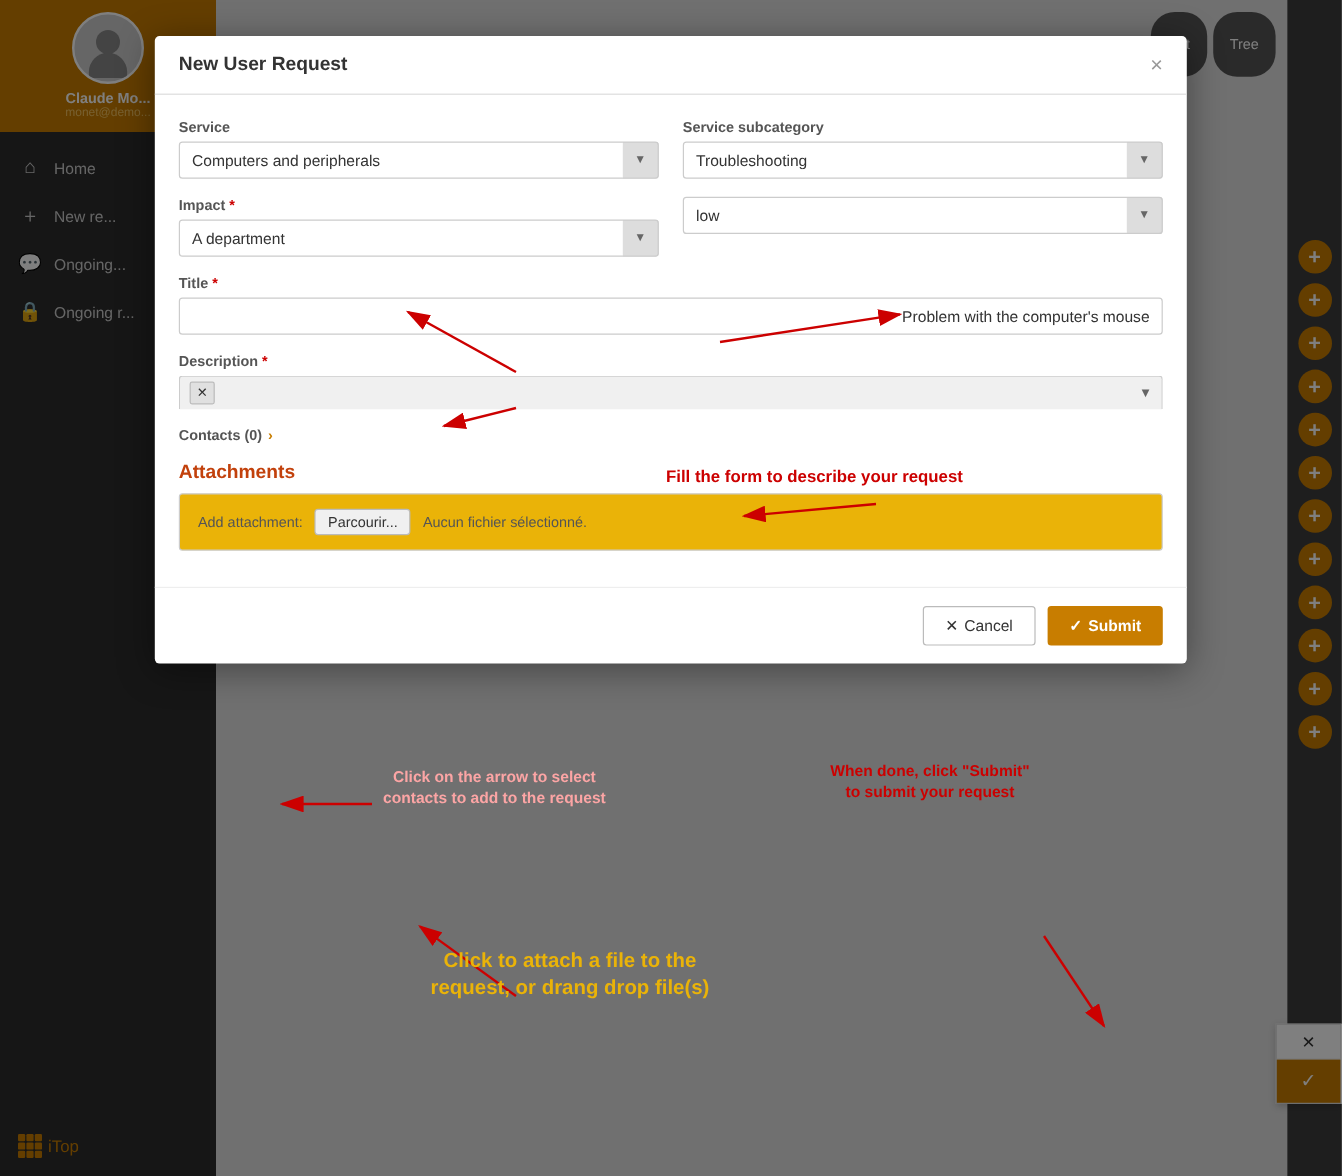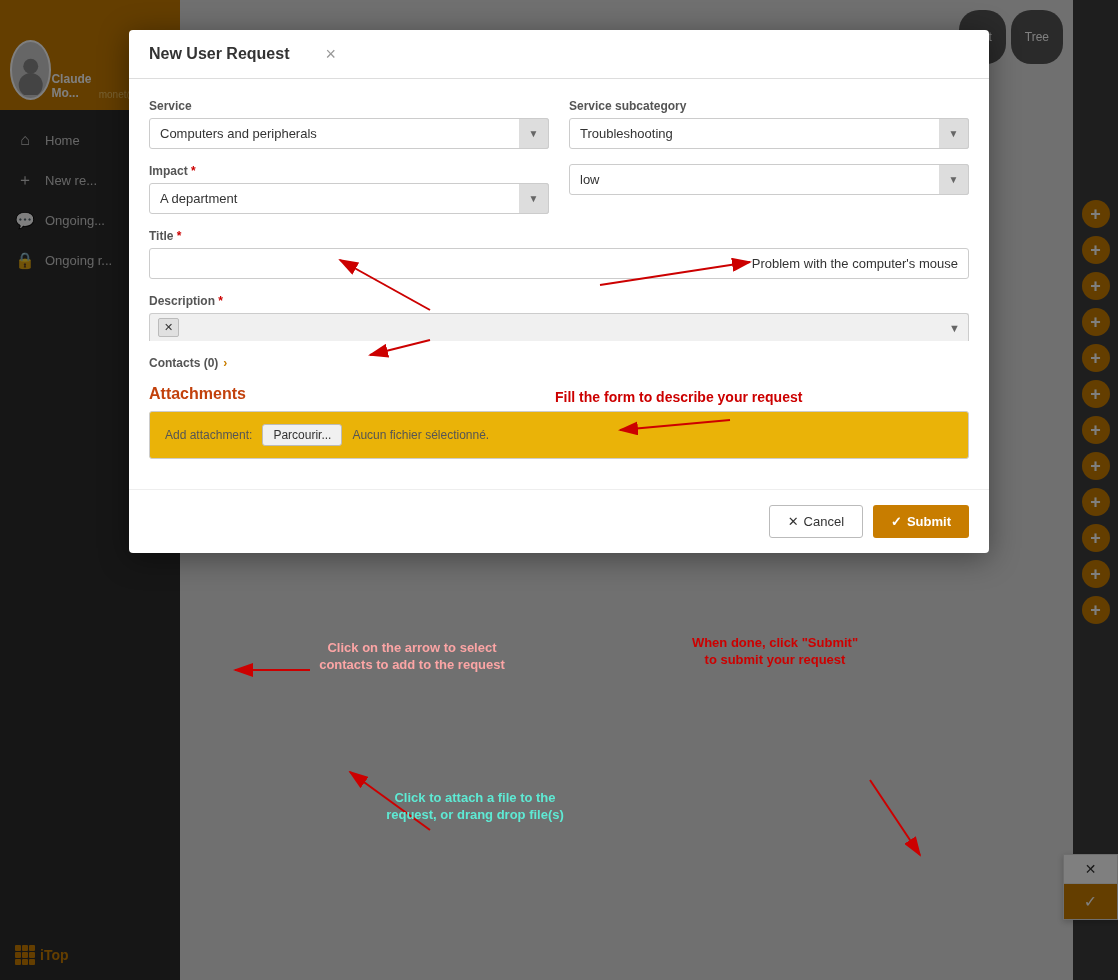--- a/index.html
+++ b/index.html
@@ -21,22 +21,22 @@
       height: 980px;
       background: #2c2c2c;
       z-index: 1;
     }
 
     .sidebar-avatar-area {
       background: #c87d00;
       width: 180px;
       height: 110px;
       display: flex;
-      flex-direction: row;
-      align-items: flex-end;
+      flex-direction: column;
+      align-items: center;
       justify-content: center;
       padding: 10px;
     }
 
     .avatar-circle {
       width: 60px;
       height: 60px;
       border-radius: 50%;
       background: #888;
       border: 2px solid #fff;
@@ -83,21 +83,21 @@
       justify-content: center;
       font-size: 16px;
     }
 
     .itop-logo {
       position: absolute;
       bottom: 15px;
       left: 15px;
       color: #c87d00;
       font-size: 14px;
-      font-weight: bold;
+      font-weight: normal;
       display: flex;
       align-items: center;
       gap: 5px;
     }
 
     .itop-logo-icon {
       display: grid;
       grid-template-columns: repeat(3, 6px);
       gap: 1px;
     }
@@ -189,20 +189,21 @@
       border-radius: 4px;
       box-shadow: 0 5px 30px rgba(0,0,0,0.4);
       overflow: visible;
       position: relative;
     }
 
     .modal-header {
       padding: 15px 20px;
       border-bottom: 1px solid #ddd;
       display: flex;
+      justify-content: space-between;
       align-items: center;
       gap: 36px;
     }
 
     .modal-title {
       font-size: 16px;
       font-weight: bold;
       color: #333;
     }
 
@@ -666,15 +667,15 @@
 </div>
 
 <div style="position:absolute; left:312px; top:640px; color:#fca5a5; font-size:13px; font-weight:bold; text-align:center; pointer-events:none; z-index:25; line-height:1.3; width:200px;">
   Click on the arrow to select<br>contacts to add to the request
 </div>
 
 <div style="position:absolute; left:665px; top:635px; color:#cc0000; font-size:13px; font-weight:bold; text-align:center; pointer-events:none; z-index:25; line-height:1.3; width:220px;">
   When done, click "Submit"<br>to submit your request
 </div>
 
-<div style="position:absolute; left:355px; top:790px; color:#5eead4; font-size:13px; font-weight:bold; text-align:center; pointer-events:none; z-index:25; line-height:1.3; width:240px;">
+<div style="position:absolute; left:355px; top:790px; color:#eab308; font-size:17px; font-weight:bold; text-align:center; pointer-events:none; z-index:25; line-height:1.3; width:240px;">
   Click to attach a file to the<br>request, or drang drop file(s)
 </div>
 
 </body></html>

